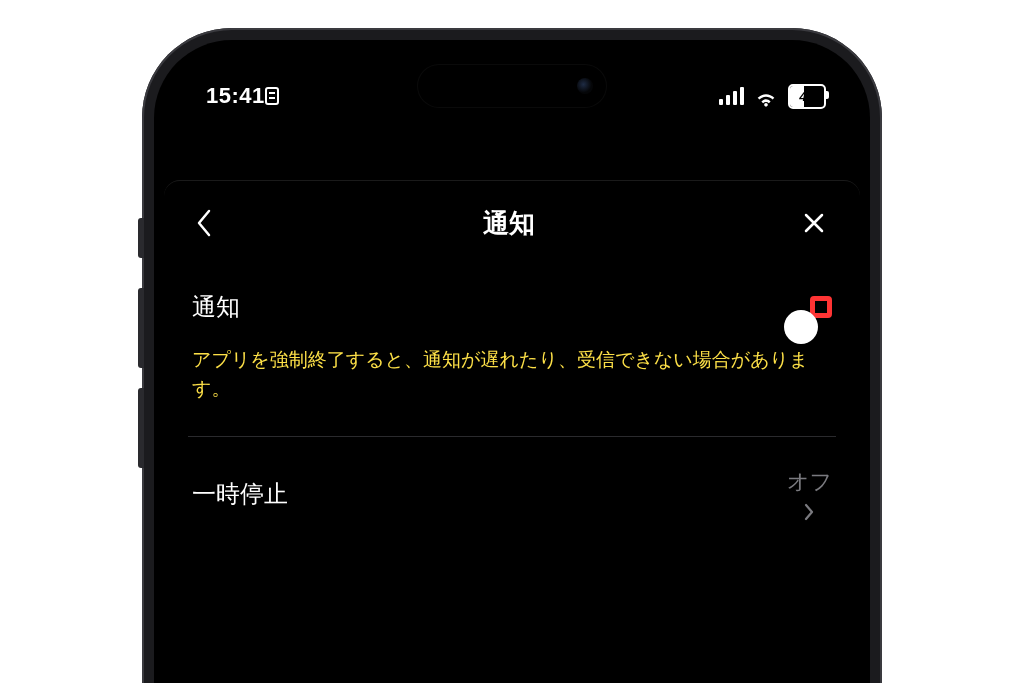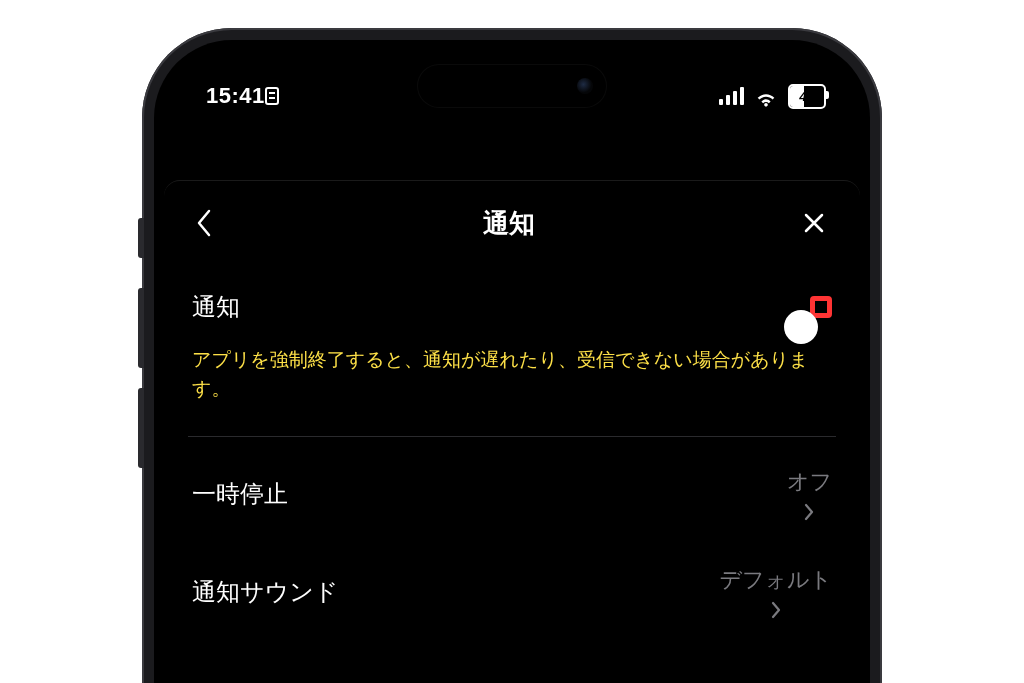--- a/index.html
+++ b/index.html
@@ -225,28 +225,17 @@
         <span class="row-value">
           <span>オフ</span>
           <span class="chev">
             <svg width="10" height="18" viewBox="0 0 10 18">
                 <path d="M2 2l6 7-6 7" stroke="#7a7a7f" stroke-width="2.2" fill="none" stroke-linecap="round" stroke-linejoin="round"></path>
               </svg>
           </span>
         </span>
       </div>
 
-      <div class="row">
-        <span class="row-label">通知サウンド</span>
-        <span class="row-value">
-          <span>デフォルト</span>
-          <span class="chev">
-            <svg width="10" height="18" viewBox="0 0 10 18">
-                <path d="M2 2l6 7-6 7" stroke="#7a7a7f" stroke-width="2.2" fill="none" stroke-linecap="round" stroke-linejoin="round"></path>
-              </svg>
-          </span>
-        </span>
-      </div>
 
     </div>
 
   </div>
 </div>
 
 </body></html>

